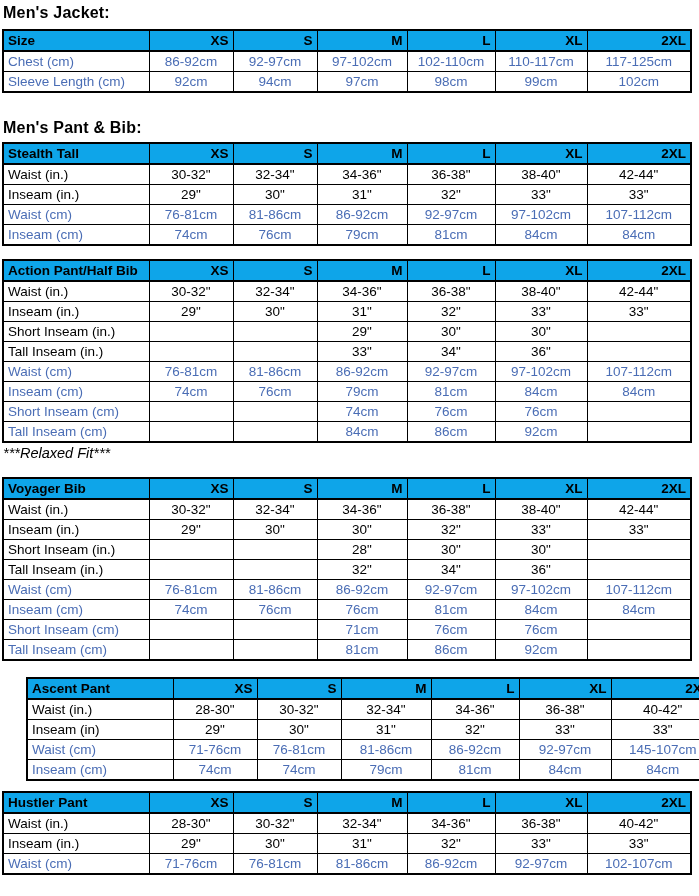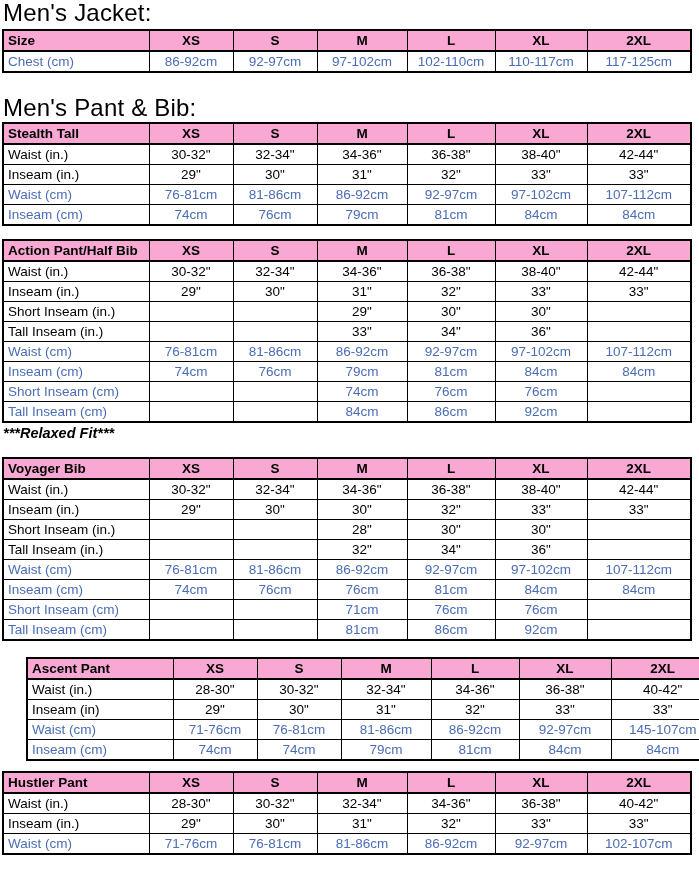--- a/index.html
+++ b/index.html
@@ -10,22 +10,22 @@
     font-family: "Liberation Sans", sans-serif;
     color: #000000;
   }
   .page {
     width: 699px;
     min-height: 896px;
     padding-top: 2px;
     box-sizing: border-box;
   }
   .section-title {
-    font-size: 24px;
-    font-weight: normal;
+    font-size: 16px;
+    font-weight: bold;
     margin: 0 0 5px 3px;
     line-height: 22px;
     letter-spacing: 0.2px;
   }
   .section-title.second {
     margin-top: 24px;
     margin-bottom: 3px;
   }
   .table-wrap { margin-left: 2px; }
   .table-wrap.gap13 { margin-bottom: 13px; }
@@ -46,43 +46,43 @@
     line-height: 19px;
     white-space: nowrap;
     overflow: hidden;
     vertical-align: middle;
     font-weight: normal;
   }
   table.size-table thead th {
     background: #bfbfbf;
     font-weight: bold;
     border-bottom: 2px solid #000000;
-    text-align: center;
+    text-align: right;
   }
   table.size-table thead th.label-col {
     text-align: left;
   }
   table.size-table tbody th {
     text-align: left;
   }
   table.size-table tbody td {
     text-align: center;
   }
   tr.metric th, tr.metric td {
     color: #4a6db5;
   }
   .relaxed-note {
     font-size: 14.5px;
-    font-weight: bold;
+    font-weight: normal;
     font-style: italic;
     margin: 2px 0 15px 3px;
     line-height: 17px;
   }
 </style>
-<style>table.size-table thead th{background:#f9a8d4;margin-top:45px;}tr.metric th, tr.metric td{color:#4a6db5;}body{background:#ffffff;}</style></head>
+<style>table.size-table thead th{background:#0ea5e9;margin-top:45px;}tr.metric th, tr.metric td{color:#4a6db5;}body{background:#ffffff;}</style></head>
 <body>
 
 <div class="page">
 
   <div class="section-title">Men's Jacket:</div>
 
   <div class="table-wrap">
       <table class="size-table">
         <colgroup>
           <col style="width: 146px;">
@@ -107,20 +107,29 @@
         <tbody>
           <tr class="metric">
             <th>Chest (cm)</th>
             <td>86-92cm</td>
             <td>92-97cm</td>
             <td>97-102cm</td>
             <td>102-110cm</td>
             <td>110-117cm</td>
             <td>117-125cm</td>
           </tr>
+          <tr class="metric">
+            <th>Sleeve Length (cm)</th>
+            <td>92cm</td>
+            <td>94cm</td>
+            <td>97cm</td>
+            <td>98cm</td>
+            <td>99cm</td>
+            <td>102cm</td>
+          </tr>
         </tbody>
       </table>
     </div>
 
   <div class="section-title second">Men's Pant &amp; Bib:</div>
 
   <div class="table-wrap gap13">
       <table class="size-table">
         <colgroup>
           <col style="width: 146px;">

